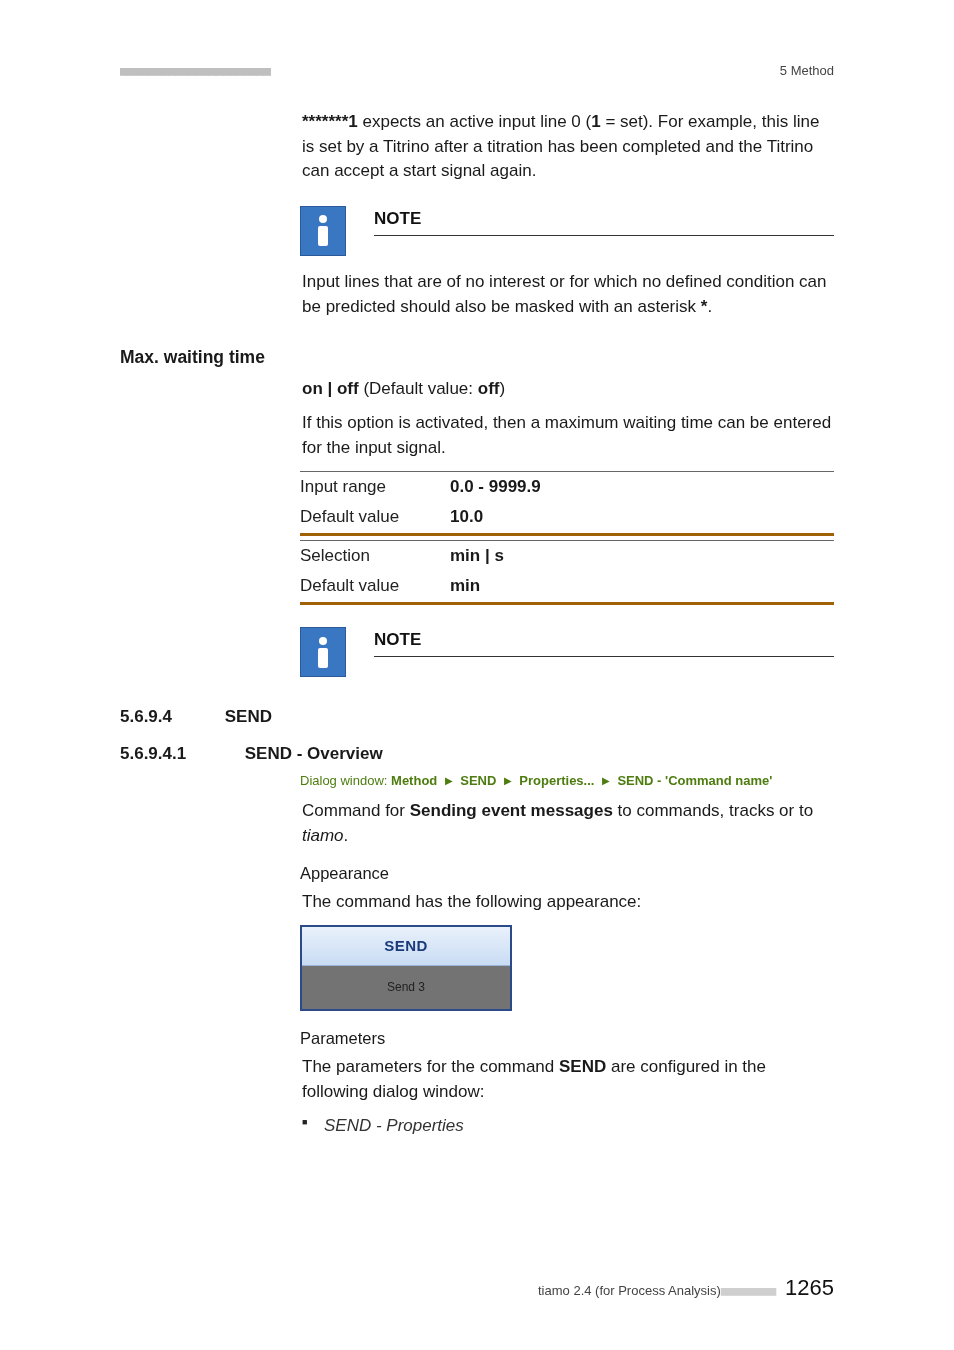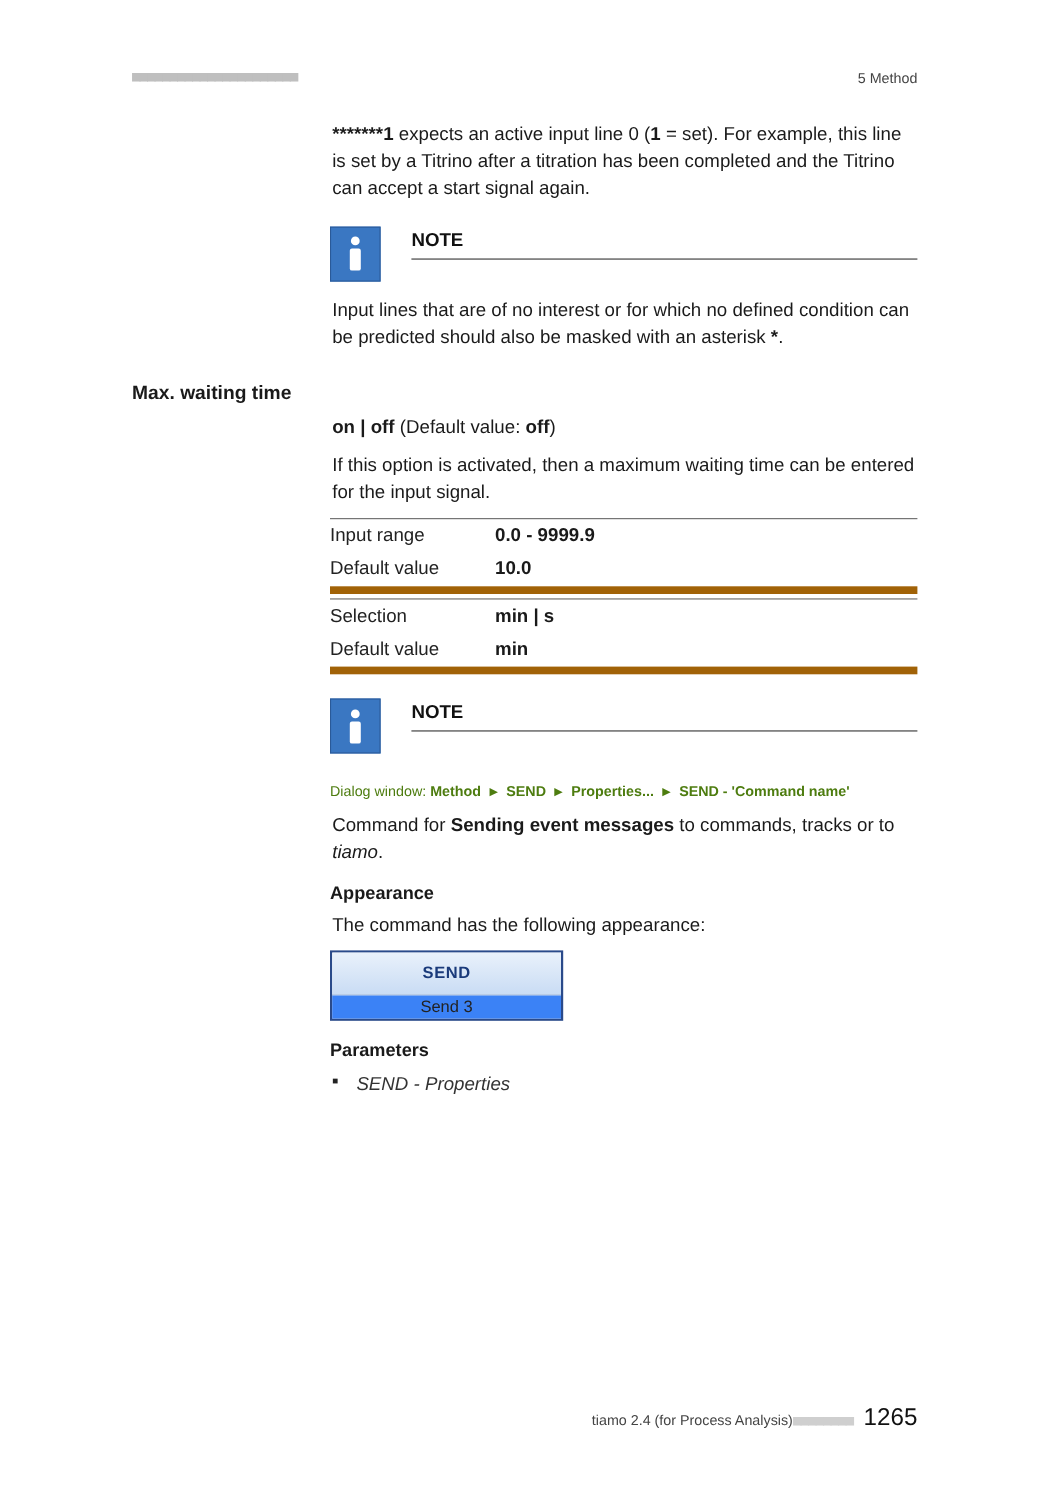--- a/index.html
+++ b/index.html
@@ -107,40 +107,40 @@
     margin-bottom: 10px;
   }
   .param-table {
     width: 100%;
     border-collapse: collapse;
     margin-top: 10px;
     margin-bottom: 10px;
   }
   .param-table tbody {
     border-top: 1px solid #666;
-    border-bottom: 7px solid #a16207;
+    border-bottom: 3px solid #a16207;
   }
   .param-table td {
     padding: 3px 0;
     vertical-align: top;
   }
   .param-table td.label { width: 150px; color: #222; }
   .param-table td.value { font-weight: 700; }
   .sec-num {
     display: inline-block;
     min-width: 100px;
   }
   .h-sec {
     font-weight: 700;
     font-size: 17px;
     margin-top: 28px;
     margin-bottom: 6px;
   }
   .sub-h {
-    font-weight: 700;
+    font-weight: 400;
     font-size: 16.5px;
     margin-top: 14px;
     margin-bottom: 4px;
   }
   .dialog-path {
     font-size: 13px;
     color: #4d7c0f;
     margin-bottom: 8px;
   }
   .tri {
@@ -160,25 +160,25 @@
     background: linear-gradient(#e9f1fb, #c9dcf4);
     color: #1a3a7a;
     font-weight: 700;
     font-size: 15px;
     text-align: center;
     padding: 8px 0;
     border-bottom: 1px solid #9ab3d8;
     letter-spacing: 0.5px;
   }
   .send-bottom {
-    background: #3b82f6;
+    background: #737373;
     color: #222;
     text-align: center;
-    padding: 0 0;
-    font-size: 15px;
+    padding: 13px 0;
+    font-size: 12px;
   }
   ul.props {
     margin: 6px 0 0 0;
     padding-left: 18px;
   }
   ul.props li {
     list-style: none;
     position: relative;
     font-style: italic;
     color: #333;
@@ -288,20 +288,30 @@
           <div class="dot"></div>
             <div class="stem"></div>
         </div>
         <div class="note-title-wrap">
           <span class="note-title">NOTE</span>
         </div>
       </div>
     </div>
   </div>
 
+  <div class="content-wide">
+    <div class="h-sec">
+      <span class="sec-num">5.6.9.4</span>
+      <span>SEND</span>
+    </div>
+    <div class="h-sec" style="margin-top:12px;">
+      <span class="sec-num" style="min-width:120px;">5.6.9.4.1</span>
+      <span>SEND - Overview</span>
+    </div>
+  </div>
 
   <div class="content-right">
     <div class="dialog-path">
       <span>Dialog window: </span>
       <b>Method</b>
       <span class="tri">▶</span>
       <b>SEND</b>
       <span class="tri">▶</span>
       <b>Properties...</b>
       <span class="tri">▶</span>
@@ -314,20 +324,23 @@
 
     <div class="sub-h">Appearance</div>
     <p>The command has the following appearance:</p>
 
     <div class="send-box">
       <div class="send-top">SEND</div>
       <div class="send-bottom">Send 3</div>
     </div>
 
     <div class="sub-h">Parameters</div>
+    <p>
+      <span>The parameters for the command </span><b>SEND</b><span> are configured in the following dialog window:</span>
+    </p>
     <ul class="props">
       <li>SEND - Properties</li>
     </ul>
   </div>
 
   <div class="footer">
     <span>tiamo 2.4 (for Process Analysis)</span>
     <span>
       <span class="fdots">■■■■■■■■</span>
       <span class="pnum">1265</span>

